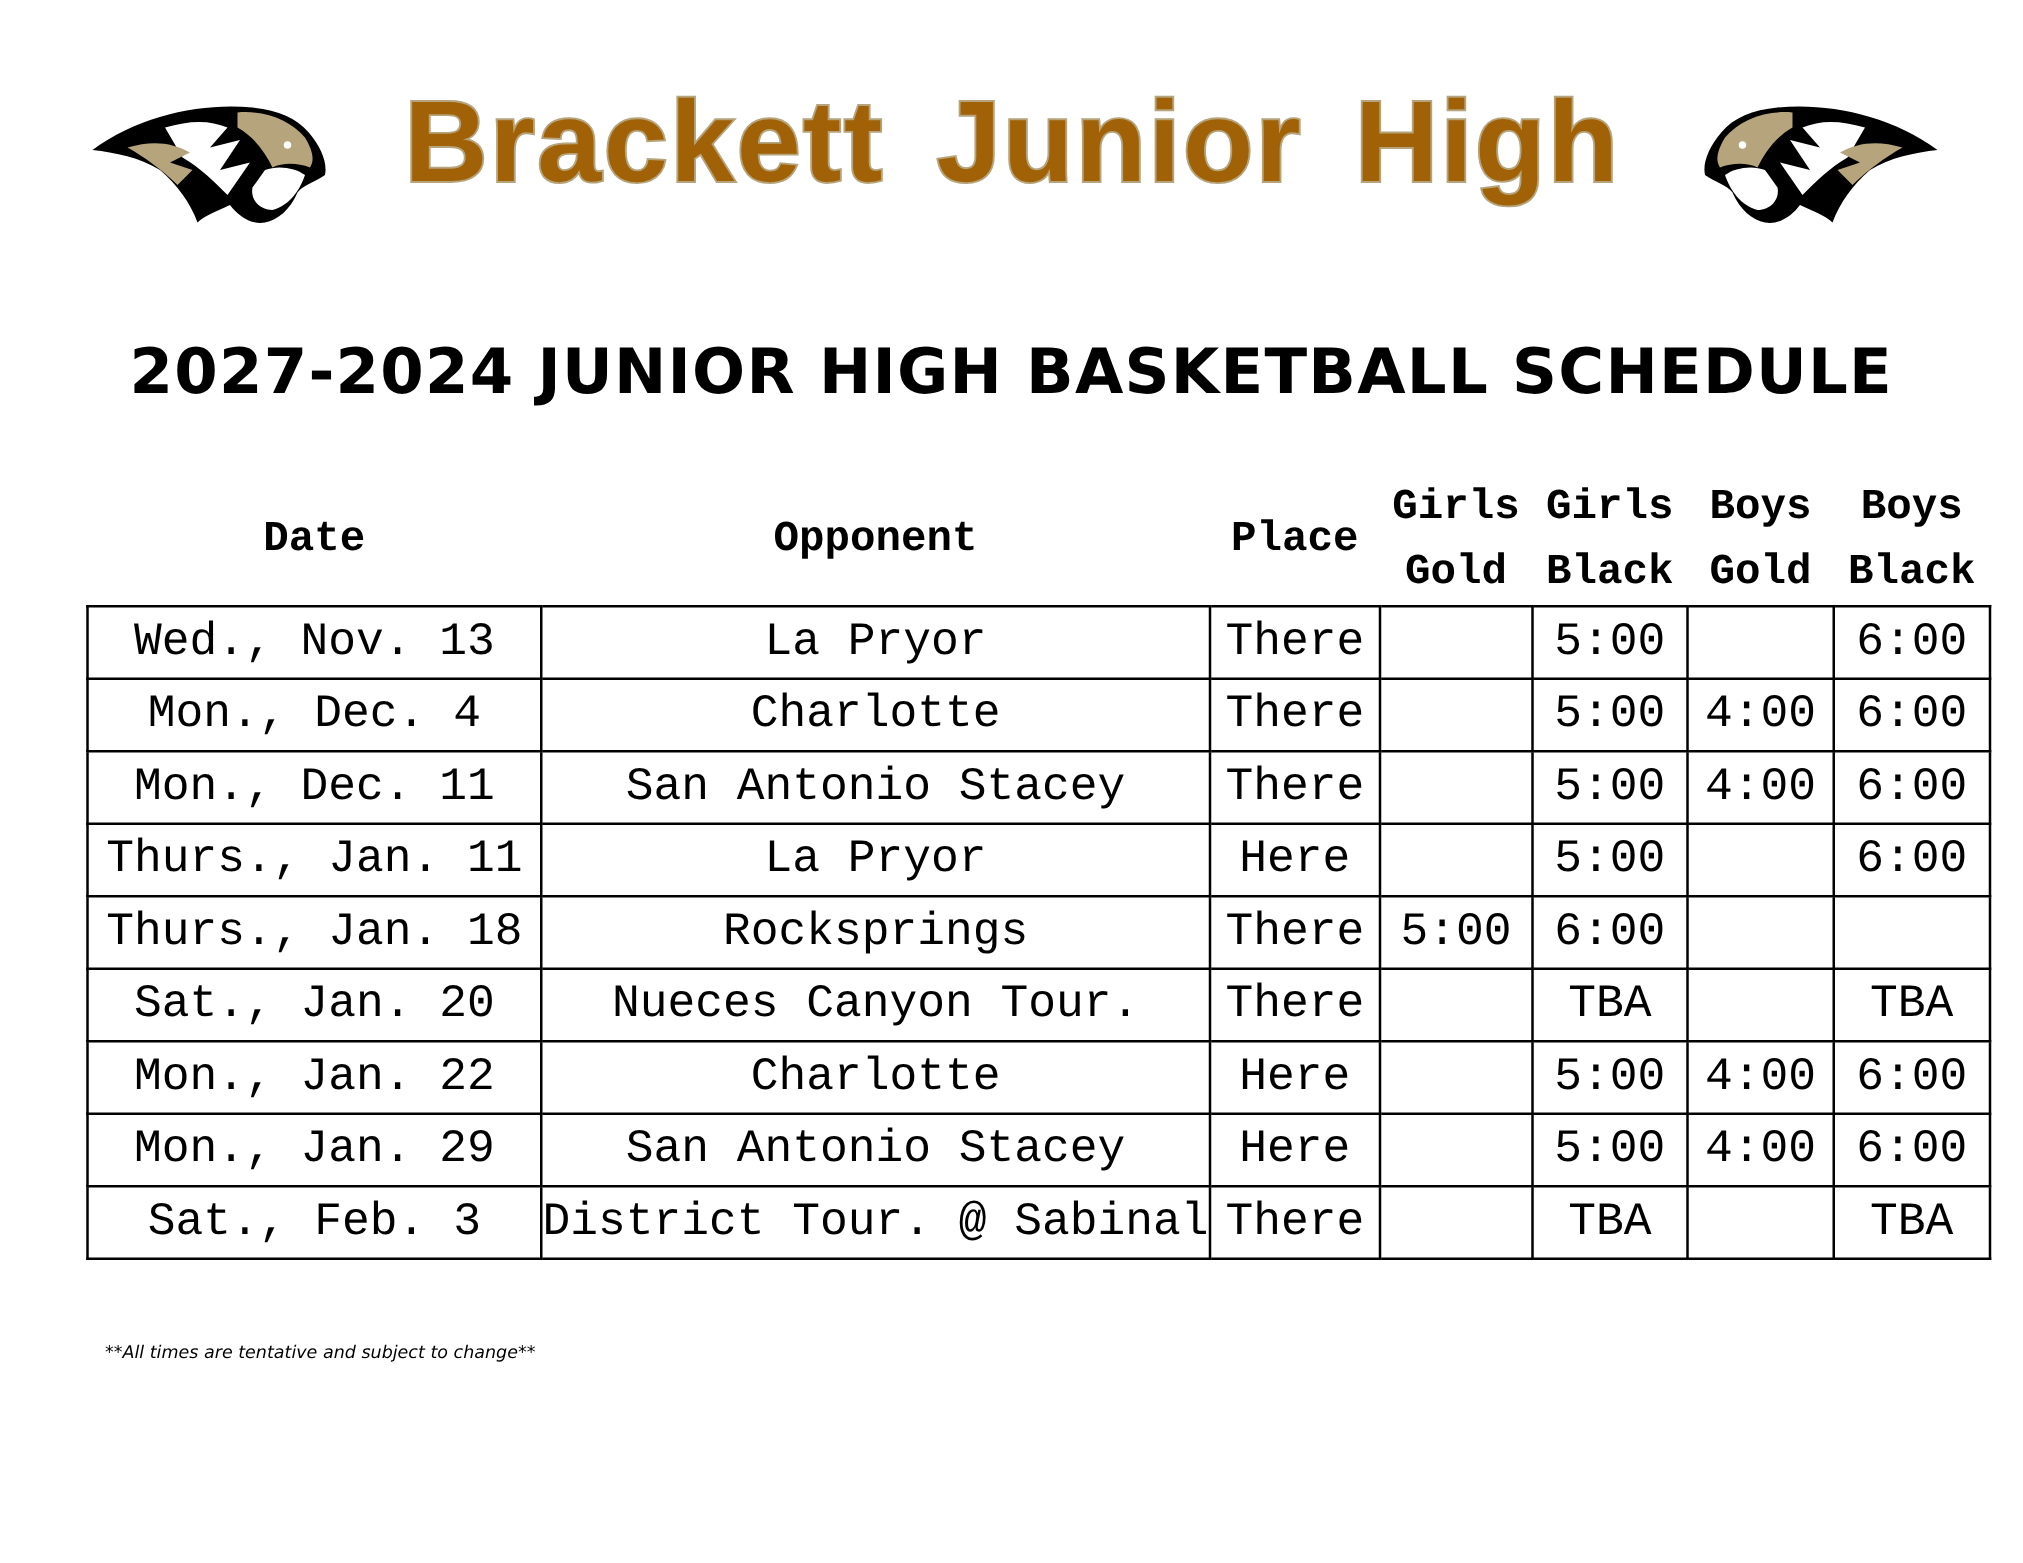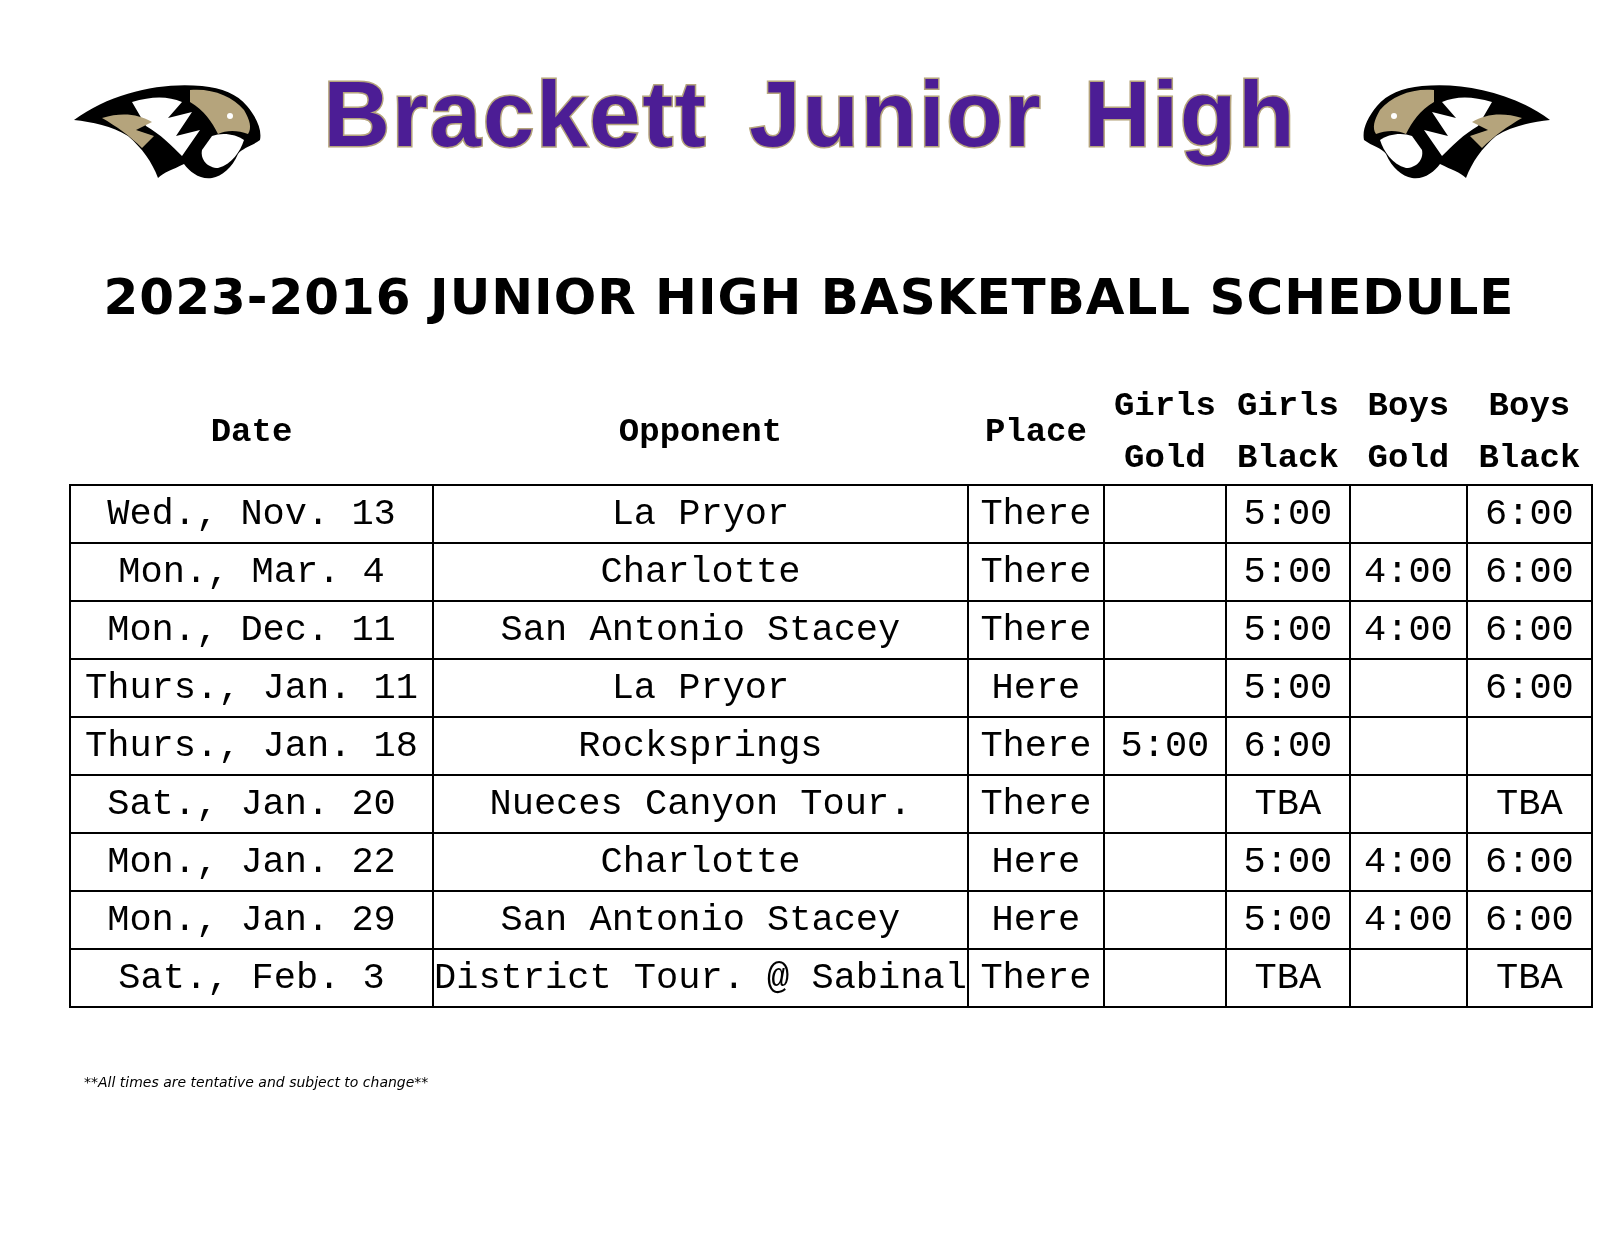--- a/index.html
+++ b/index.html
@@ -8,21 +8,21 @@
     font-family: "DejaVu Sans", sans-serif; color: #000;
   }
   .banner { position: absolute; left: 0; top: 0; width: 1618px; height: 200px; }
   .mascot { position: absolute; top: 72px; width: 200px; height: 112px; }
   .mascot.left { left: 72px; }
   .mascot.right { left: 1352px; }
   .school-name {
     position: absolute; left: 310px; top: 62px; width: 1000px; text-align: center;
     font-family: "Liberation Sans", sans-serif; font-weight: bold;
     font-size: 92px; letter-spacing: 2px; word-spacing: 14px;
-    color: #4c1d95;
+    color: #a16207;
     -webkit-text-stroke: 3px #b5a47c;
     paint-order: stroke fill;
     text-shadow: 0 0 0 #b5a47c;
   }
   .page-title {
     position: absolute; left: 0; top: 268px; width: 1618px; text-align: center;
     font-family: "DejaVu Sans", sans-serif; font-weight: bold; font-size: 50px;
     letter-spacing: 1px;
   }
   .schedule {
@@ -60,21 +60,21 @@
   <svg class="mascot right" viewBox="0 0 200 112" style="transform: scaleX(-1);">
     <path d="M2 48 C40 20 90 10 130 14 C150 16 165 22 175 34 C185 46 190 58 188 68 C180 74 170 76 166 82 C160 96 150 104 140 106 C128 108 118 100 112 92 C100 98 92 100 86 106 C80 90 70 76 56 64 C40 54 20 50 2 48 Z" fill="#000"></path>
     <path d="M60 30 C80 24 96 24 110 30 L96 46 L120 40 L104 64 L128 58 L110 84 C100 74 88 62 74 54 Z" fill="#ffffff"></path>
     <path d="M118 18 C140 16 160 24 172 38 C178 48 180 56 176 62 C166 58 154 58 146 62 C140 50 132 38 118 30 Z" fill="#b5a47c"></path>
     <path d="M140 64 C150 60 164 62 172 68 C168 80 160 92 146 96 C136 96 128 88 130 78 Z" fill="#ffffff"></path>
     <path d="M30 46 C50 40 66 42 80 50 L64 58 L82 64 L70 76 C58 64 44 54 30 46 Z" fill="#b5a47c"></path>
     <circle cx="158" cy="44" r="3" fill="#ffffff"></circle>
   </svg>
 </div>
 
-<div class="page-title">2023-2016 JUNIOR HIGH BASKETBALL SCHEDULE</div>
+<div class="page-title">2027-2024 JUNIOR HIGH BASKETBALL SCHEDULE</div>
 
 <table class="schedule">
   <colgroup>
     <col style="width:363px">
       <col style="width:489px">
       <col style="width:136px">
     <col style="width:122px">
       <col style="width:124px">
       <col style="width:117px">
       <col style="width:125px">
@@ -94,21 +94,21 @@
       <tr>
         <td>Wed., Nov. 13</td>
         <td>La Pryor</td>
         <td>There</td>
         <td></td>
         <td>5:00</td>
         <td></td>
         <td>6:00</td>
       </tr>
       <tr>
-        <td>Mon., Mar. 4</td>
+        <td>Mon., Dec. 4</td>
         <td>Charlotte</td>
         <td>There</td>
         <td></td>
         <td>5:00</td>
         <td>4:00</td>
         <td>6:00</td>
       </tr>
       <tr>
         <td>Mon., Dec. 11</td>
         <td>San Antonio Stacey</td>

